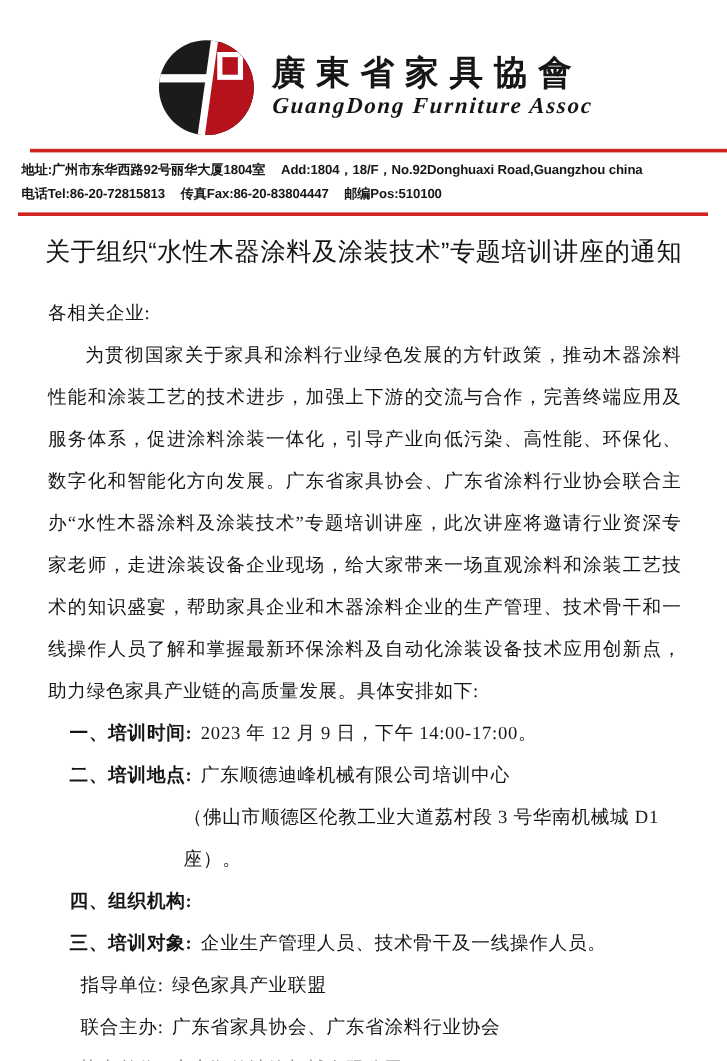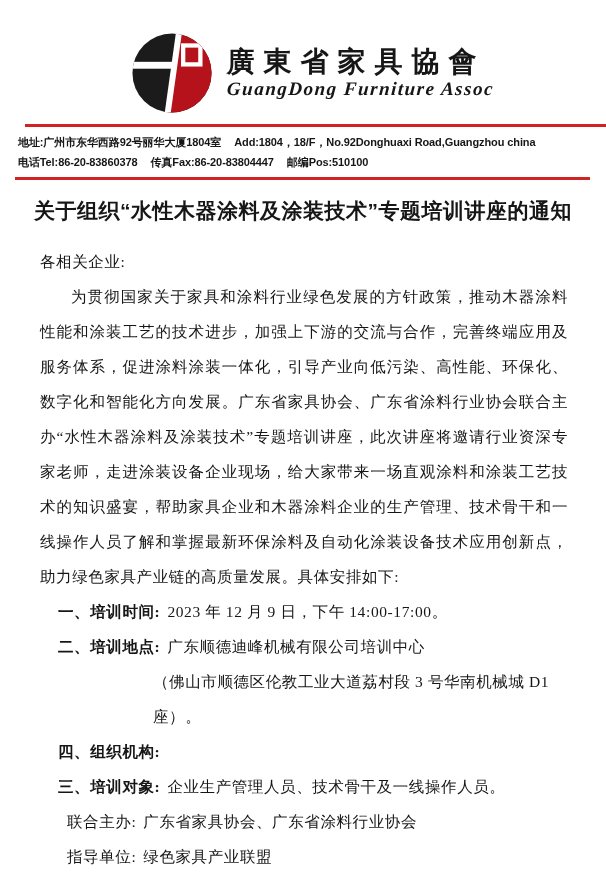--- a/index.html
+++ b/index.html
@@ -38,21 +38,21 @@
     font-family:"Liberation Sans","DejaVu Sans",sans-serif;
     font-weight:bold;font-size:11px;letter-spacing:-0.1px;
     line-height:20px;white-space:nowrap;
   }
   .contact .row{display:flex;}
   .contact .row span{margin-right:13px;}
   
   .notice-title{
     margin:16px 0 0 0;text-align:center;
     font-family:"Liberation Sans","DejaVu Sans",sans-serif;
-    font-size:21px;font-weight:bold;letter-spacing:0.5px;
+    font-size:21px;font-weight:normal;letter-spacing:0.5px;
     line-height:30px;
   }
   
   .body{
     padding:18px 38px 0 40px;
     font-size:15.5px;line-height:35px;letter-spacing:0.6px;
   }
   .salutation{text-align:left;}
   .paragraph{text-align:justify;text-indent:2em;}
   .item{margin-left:18px;}
@@ -88,21 +88,21 @@
   </div>
 
   <div class="rule-top" style="background: rgb(207, 36, 34);"></div>
 
   <div class="contact">
     <div class="row">
       <span>地址:广州市东华西路92号丽华大厦1804室</span>
       <span>Add:1804，18/F，No.92Donghuaxi Road,Guangzhou china</span>
     </div>
     <div class="row">
-      <span>电话Tel:86-20-83860378</span>
+      <span>电话Tel:86-20-72815813</span>
       <span>传真Fax:86-20-83804447</span>
       <span>邮编Pos:510100</span>
     </div>
   </div>
 
   <div class="rule-bottom" style="background: rgb(207, 36, 34);"></div>
 
   <h1 class="notice-title">关于组织“水性木器涂料及涂装技术”专题培训讲座的通知</h1>
 
   <div class="body">
@@ -119,23 +119,23 @@
       <span>（佛山市顺德区伦教工业大道荔村段 3 号华南机械城 D1 座）。</span>
     </div>
     <div class="item">
       <span class="lbl">四、组织机构:</span><span></span>
     </div>
     <div class="item">
       <span class="lbl">三、培训对象:</span><span>企业生产管理人员、技术骨干及一线操作人员。</span>
     </div>
 
     <div class="org-line">
-      <span class="lbl">联合主办:</span><span>广东省家具协会、广东省涂料行业协会</span>
+      <span class="lbl">指导单位:</span><span>绿色家具产业联盟</span>
     </div>
     <div class="org-line">
-      <span class="lbl">指导单位:</span><span>绿色家具产业联盟</span>
+      <span class="lbl">联合主办:</span><span>广东省家具协会、广东省涂料行业协会</span>
     </div>
     <div class="org-line">
       <span class="lbl">协办单位:</span><span>广东顺德迪峰机械有限公司</span>
     </div>
   </div>
 
 </div>
 
 </body></html>

